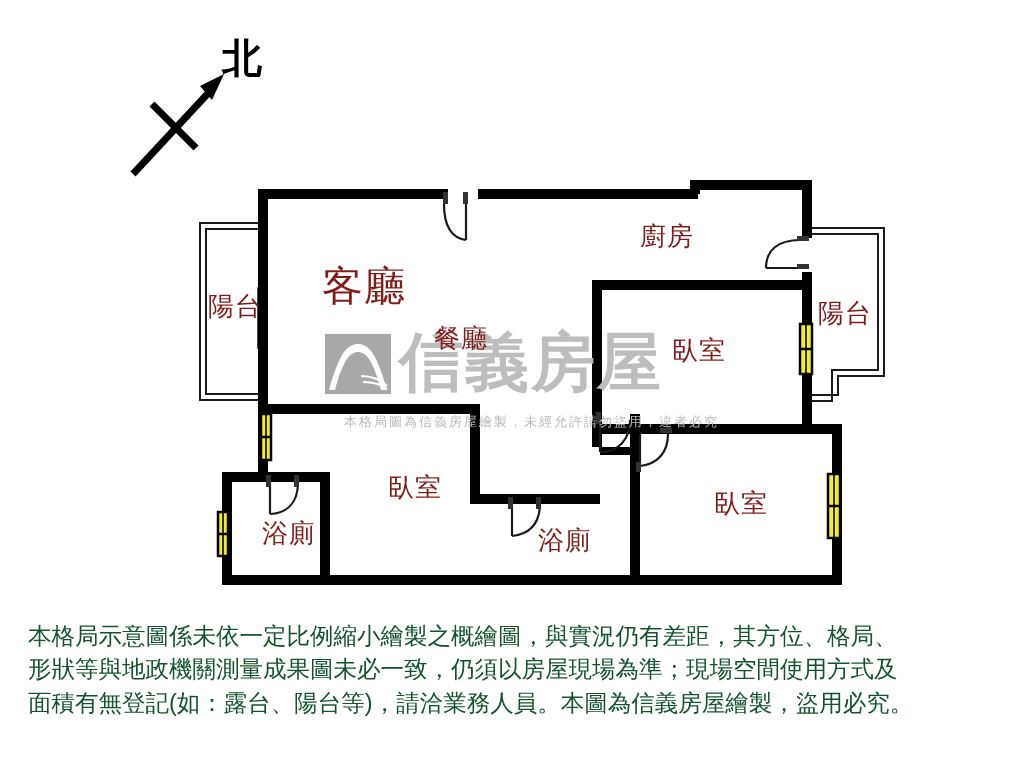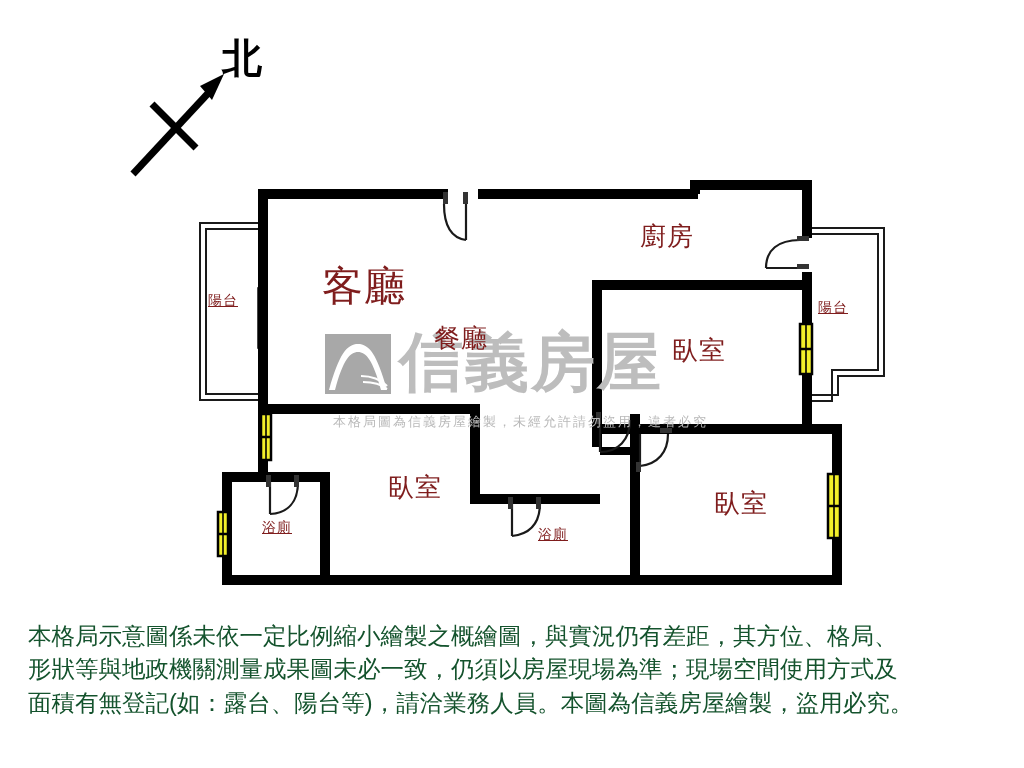--- a/index.html
+++ b/index.html
@@ -31,21 +31,21 @@
     position: absolute;
     font-family: "DejaVu Serif", "Liberation Serif", serif;
     color: #7f1d1d;
     white-space: nowrap;
     letter-spacing: 1px;
     line-height: 1;
     z-index: 6;
   }
   .lbl-lg { font-size: 41px; }
   .lbl-md { font-size: 26px; }
-  .lbl-sm { font-size: 14px; text-decoration: underline; }
+  .lbl-sm { font-size: 26px; }
   .north-label {
     position: absolute;
     font-size: 40px;
     font-weight: bold;
     font-family: "DejaVu Serif", "Liberation Serif", serif;
     left: 222px;
     top: 38px;
     line-height: 1;
     z-index: 7;
   }
@@ -76,21 +76,21 @@
     font-size: 64px;
     font-weight: bold;
     color: #bdbdbd;
     font-family: "DejaVu Sans", "Liberation Sans", sans-serif;
     letter-spacing: 2px;
     line-height: 1;
     white-space: nowrap;
   }
   #watermark-note {
     position: absolute;
-    left: 333px;
+    left: 344px;
     top: 413px;
     font-size: 13px;
     color: #b9b9b9;
     letter-spacing: 2px;
     white-space: nowrap;
     z-index: 2;
     font-family: "DejaVu Serif", "Liberation Serif", serif;
   }
   #disclaimer {
     position: absolute;

